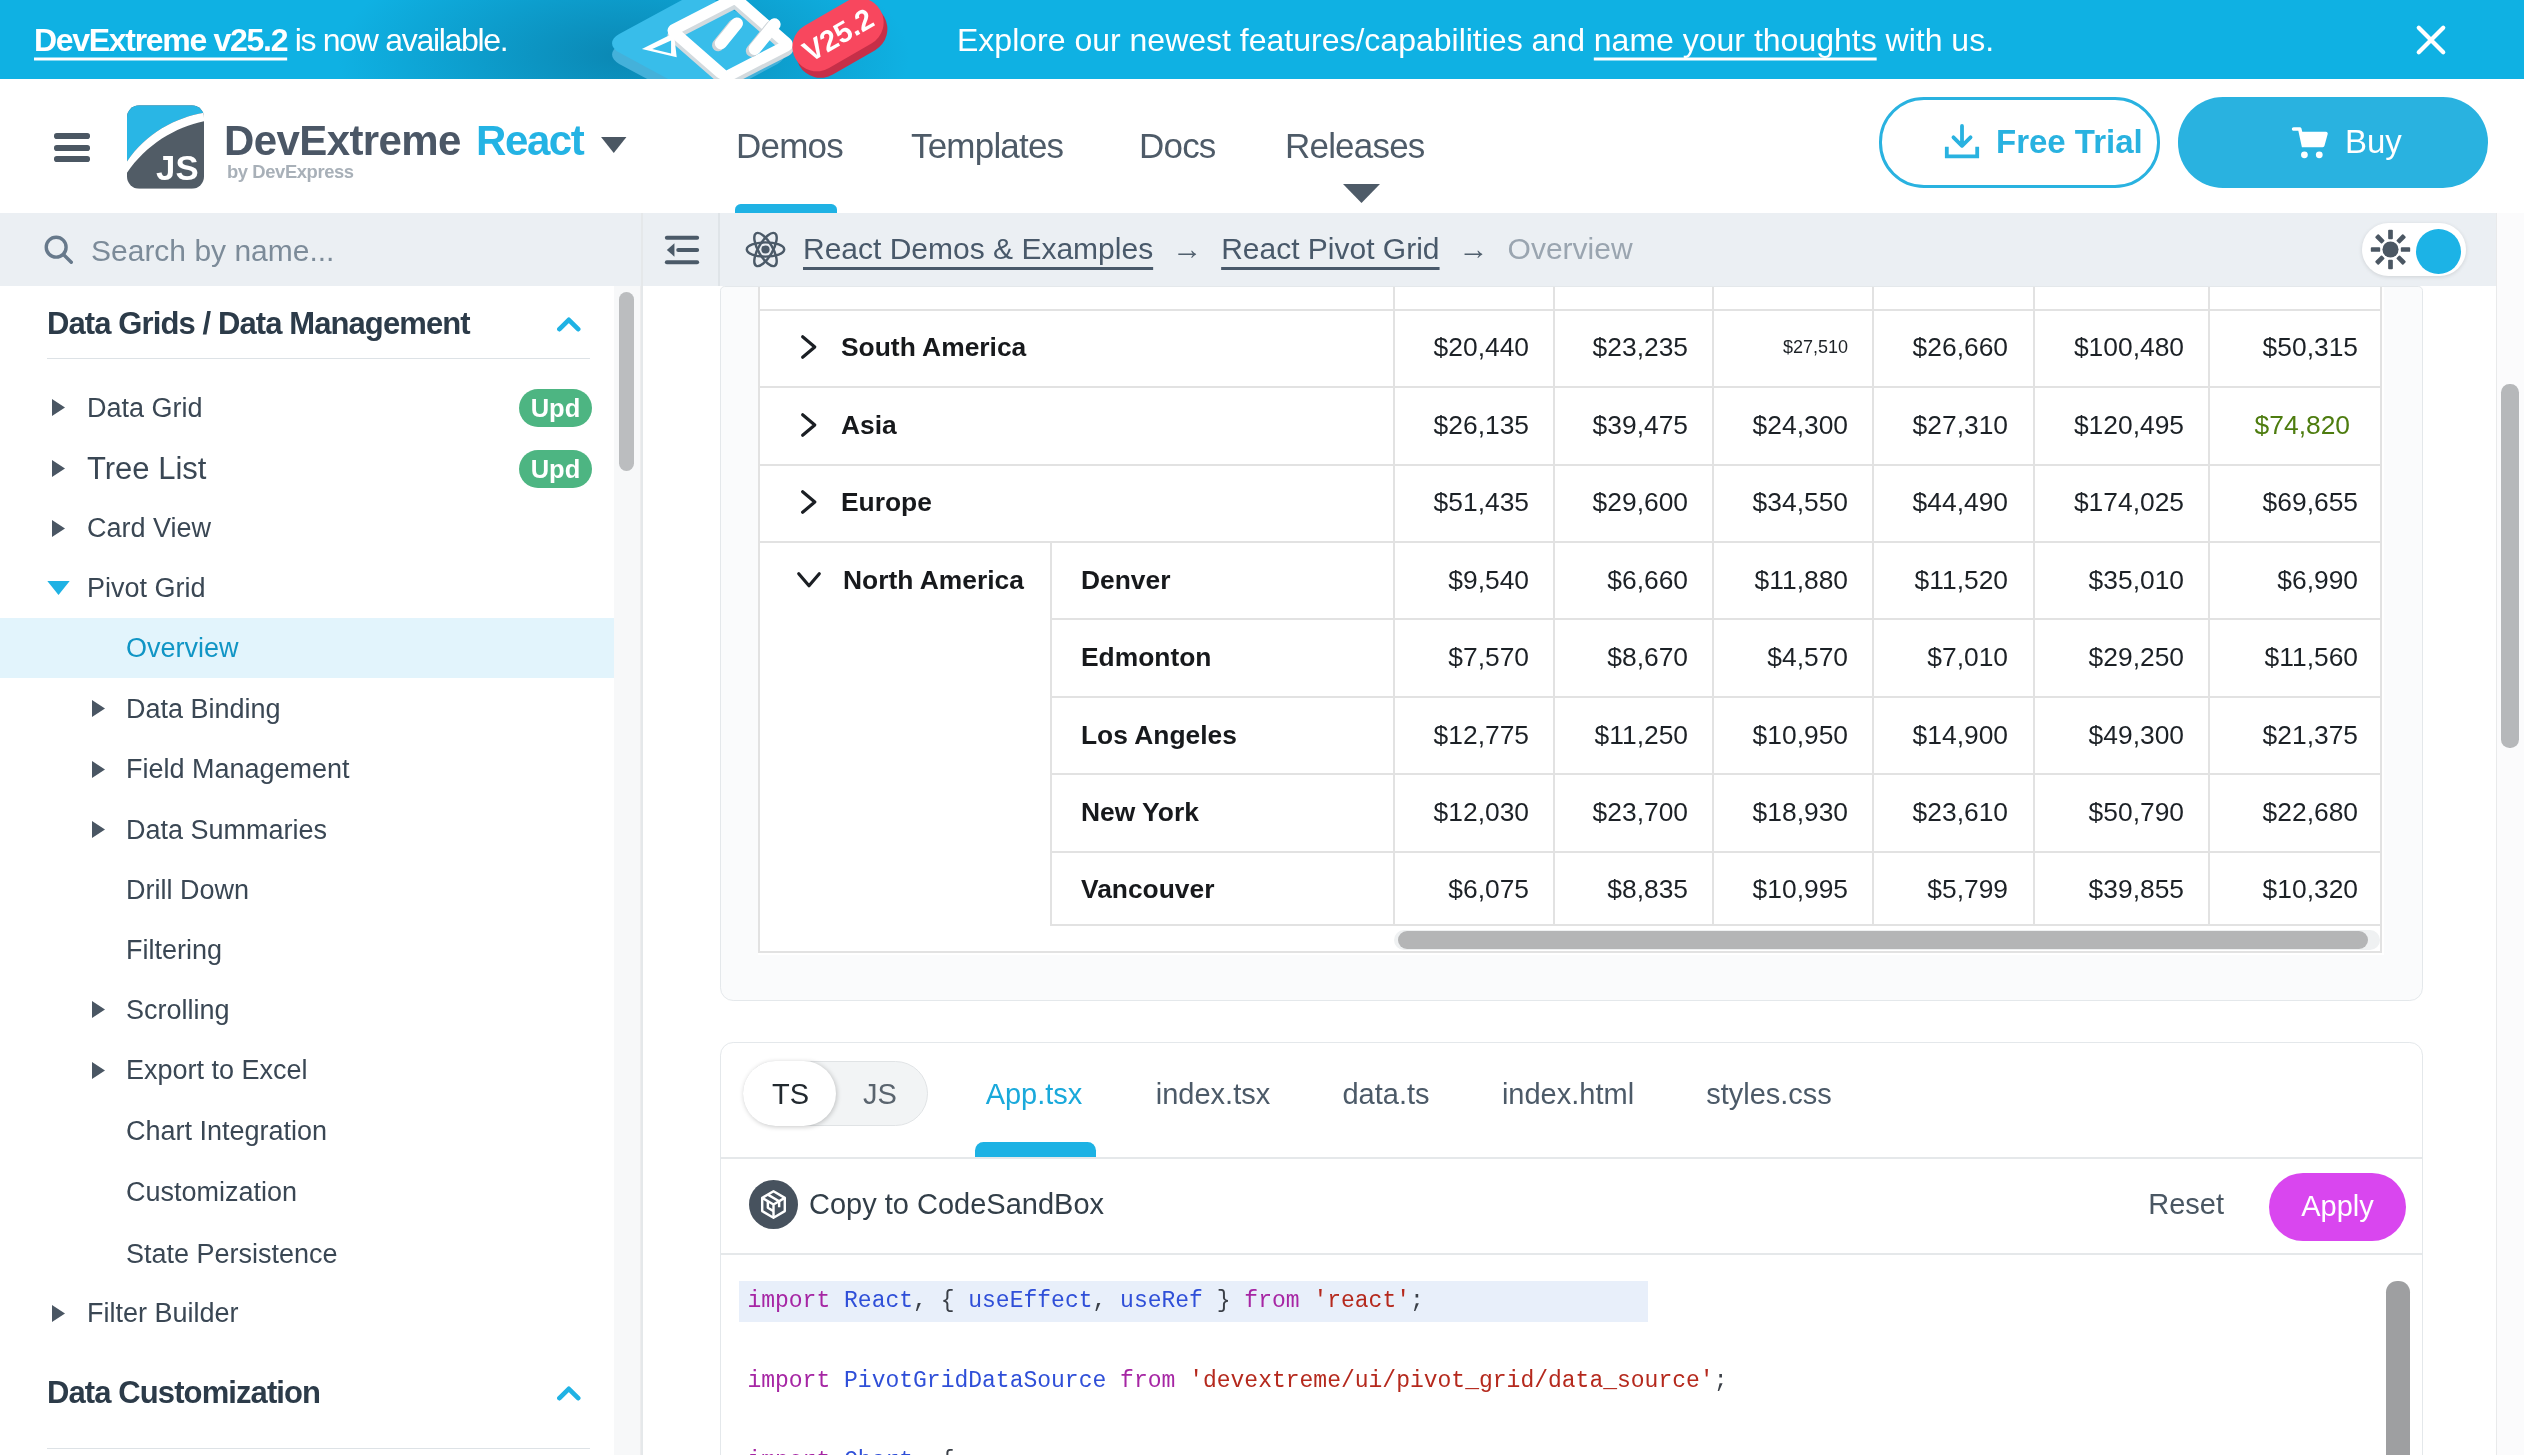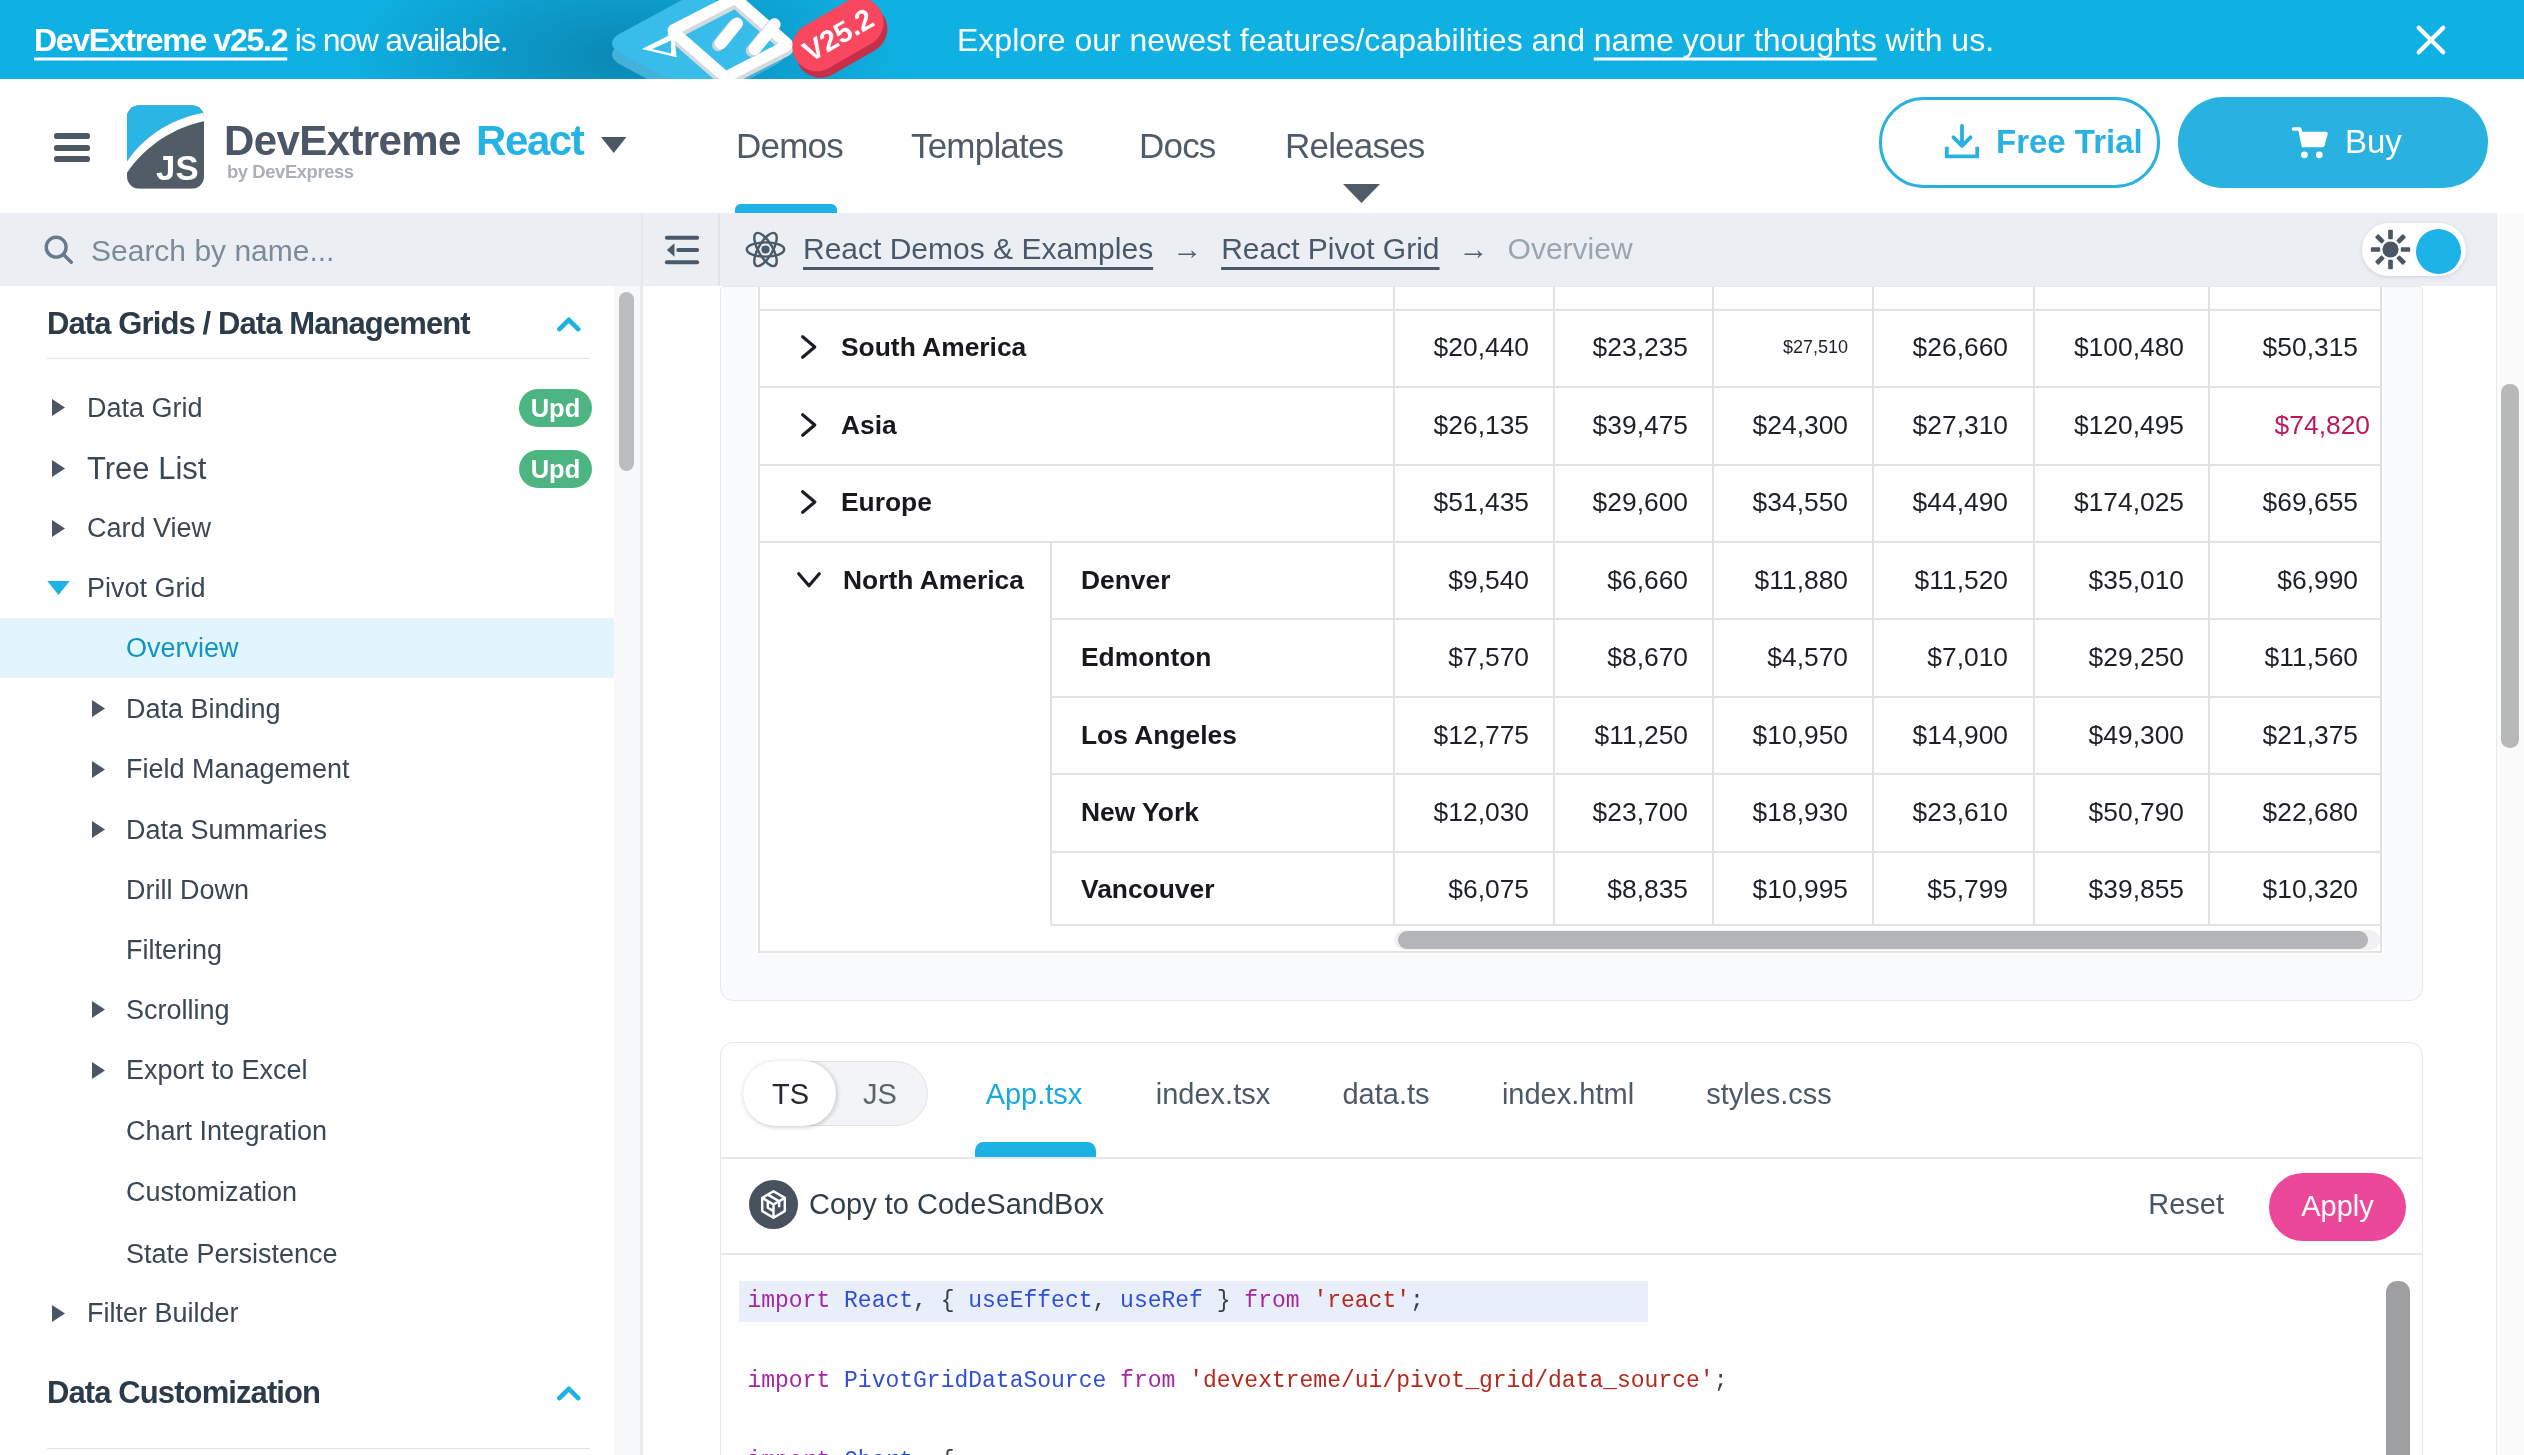--- a/index.html
+++ b/index.html
@@ -248,21 +248,21 @@
       <div class="tr" style="right:64px;top:60px;font-size:26.4px;color:#1c2126;">$50,315</div>
       <svg class="abs" style="left:75px;top:124px;" width="24.5" height="28" viewBox="0 0 26 30">
         <path d="M7 4 L20 15 L7 26" fill="none" stroke="#1b1f24" stroke-width="3.4" stroke-linecap="round" stroke-linejoin="round"></path>
       </svg>
       <div class="t" style="left:120px;top:138px;font-size:26.4px;font-weight:600;color:#17191c;">Asia</div>
       <div class="tr" style="right:893px;top:138px;font-size:26.4px;color:#1c2126;">$26,135</div>
       <div class="tr" style="right:734px;top:138px;font-size:26.4px;color:#1c2126;">$39,475</div>
       <div class="tr" style="right:574px;top:138px;font-size:26.4px;color:#1c2126;">$24,300</div>
       <div class="tr" style="right:414px;top:138px;font-size:26.4px;color:#1c2126;">$27,310</div>
       <div class="tr" style="right:238px;top:138px;font-size:26.4px;color:#1c2126;">$120,495</div>
-      <div class="tr" style="right:52px;top:138px;font-size:26.4px;color:#be185d;">$74,820</div>
+      <div class="tr" style="right:72px;top:138px;font-size:26.4px;color:#4d7c0f;">$74,820</div>
       <svg class="abs" style="left:75px;top:201px;" width="24.5" height="28" viewBox="0 0 26 30">
         <path d="M7 4 L20 15 L7 26" fill="none" stroke="#1b1f24" stroke-width="3.4" stroke-linecap="round" stroke-linejoin="round"></path>
       </svg>
       <div class="t" style="left:120px;top:215px;font-size:26.4px;font-weight:600;color:#17191c;">Europe</div>
       <div class="tr" style="right:893px;top:215px;font-size:26.4px;color:#1c2126;">$51,435</div>
       <div class="tr" style="right:734px;top:215px;font-size:26.4px;color:#1c2126;">$29,600</div>
       <div class="tr" style="right:574px;top:215px;font-size:26.4px;color:#1c2126;">$34,550</div>
       <div class="tr" style="right:414px;top:215px;font-size:26.4px;color:#1c2126;">$44,490</div>
       <div class="tr" style="right:238px;top:215px;font-size:26.4px;color:#1c2126;">$174,025</div>
       <div class="tr" style="right:64px;top:215px;font-size:26.4px;color:#1c2126;">$69,655</div>
@@ -321,21 +321,21 @@
       <svg class="abs" style="left:28px;top:137px;" width="49" height="49" viewBox="0 0 52 52">
         <circle cx="26" cy="26" r="26" fill="#47525e"></circle>
         <g fill="none" stroke="#fff" stroke-width="2.6" stroke-linejoin="round">
           <path d="M26 12 L38 19 L38 33 L26 40 L14 33 L14 19 Z"></path>
           <path d="M14 19 L26 26 L38 19 M26 26 L26 40"></path>
           <path d="M20 15.5 L32 22.5 L32 29 M20 22.5 L20 29.5 L26 33"></path>
         </g>
       </svg>
       <div class="t" style="left:88px;top:161px;font-size:29px;color:#323e48;">Copy to CodeSandBox</div>
       <div class="tr" style="right:198px;top:161px;font-size:29px;color:#4a5763;">Reset</div>
-      <div class="abs" style="left:1548px;top:130px;width:137px;height:68px;background:#ec4899;border-radius:34px;color:#fff;font-size:29px;font-weight:500;text-align:center;line-height:66px;">Apply</div>
+      <div class="abs" style="left:1548px;top:130px;width:137px;height:68px;background:#d946ef;border-radius:34px;color:#fff;font-size:29px;font-weight:500;text-align:center;line-height:66px;">Apply</div>
       <div class="abs" style="left:0;top:210px;width:1703px;height:1.9px;background:#e5e8ea;"></div>
       <div class="abs" style="left:18px;top:238px;width:909px;height:41px;background:#e8effa;"></div>
       <div class="t" style="left:26.4px;top:258px;font-family:Liberation Mono,monospace;font-size:23px;"><span style="color:#a626a4">import</span><span style="color:#3a3f47"> </span><span style="color:#2f4fd8">React</span><span style="color:#3a3f47">, { </span><span style="color:#2f4fd8">useEffect</span><span style="color:#3a3f47">, </span><span style="color:#2f4fd8">useRef</span><span style="color:#3a3f47"> } </span><span style="color:#a626a4">from</span><span style="color:#3a3f47"> </span><span style="color:#b5291d">'react'</span><span style="color:#3a3f47">;</span></div>
       <div class="t" style="left:26.4px;top:338px;font-family:Liberation Mono,monospace;font-size:23px;"><span style="color:#a626a4">import</span><span style="color:#3a3f47"> </span><span style="color:#2f4fd8">PivotGridDataSource</span><span style="color:#3a3f47"> </span><span style="color:#a626a4">from</span><span style="color:#3a3f47"> </span><span style="color:#b5291d">'devextreme/ui/pivot_grid/data_source'</span><span style="color:#3a3f47">;</span></div>
       <div class="t" style="left:26.4px;top:418px;font-family:Liberation Mono,monospace;font-size:23px;"><span style="color:#a626a4">import</span><span style="color:#3a3f47"> </span><span style="color:#2f4fd8">Chart</span><span style="color:#3a3f47">, {</span></div>
       <div class="abs" style="left:1665px;top:238px;width:23.6px;height:236px;background:#9e9fa1;border-radius:11.3px;"></div>
     </div>
 <div class="abs" style="left:2496px;top:213px;width:29px;height:1243px;background:#fbfbfc;border-left:1.9px solid #e9eaeb;"></div>
 <div class="abs" style="left:2501px;top:384px;width:18px;height:364px;background:#b6b8ba;border-radius:8.5px;"></div>
 </div>

